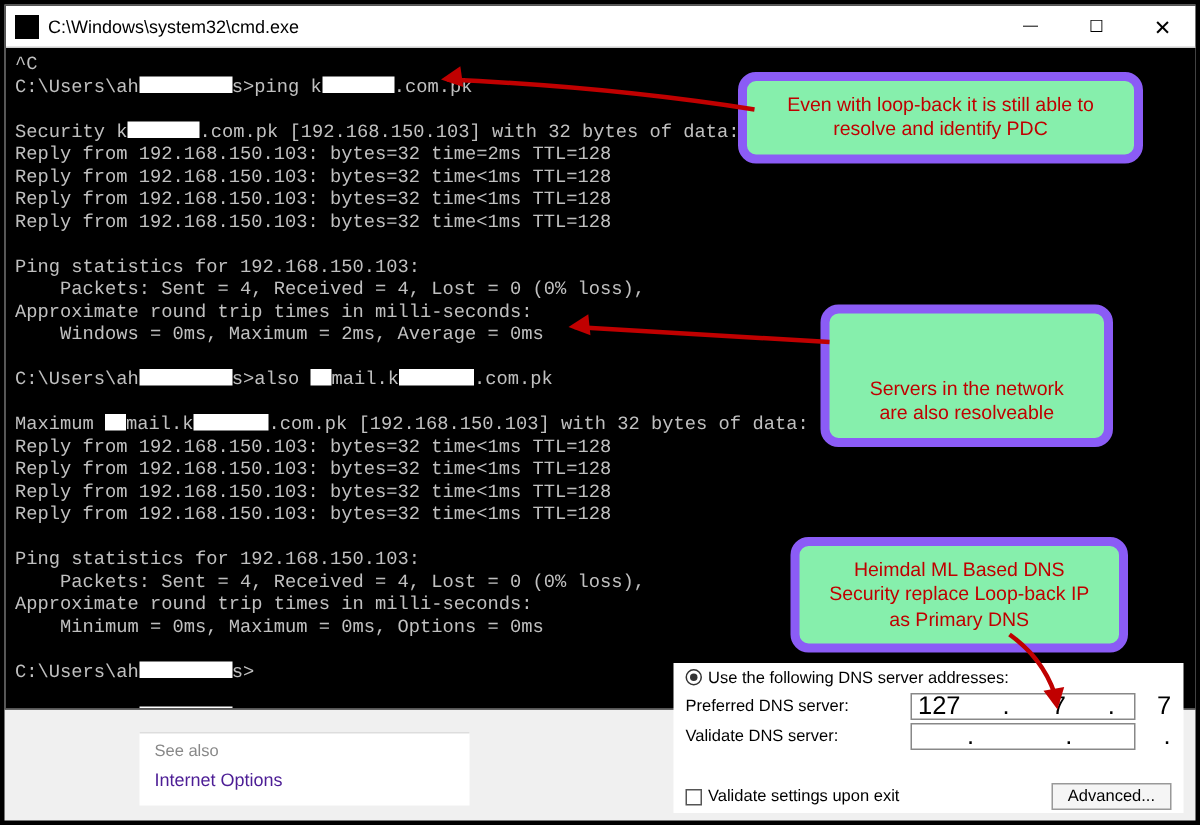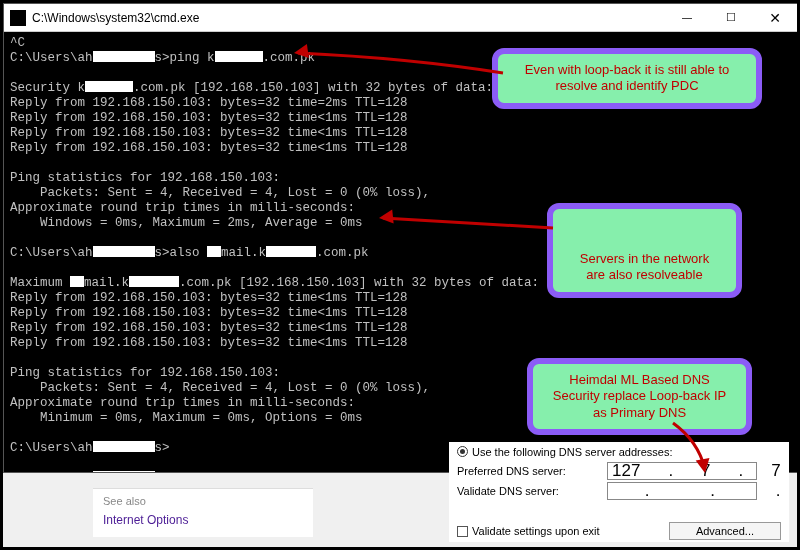--- a/index.html
+++ b/index.html
@@ -97,21 +97,21 @@
     border: 1px solid #888; width: 150px; height: 18px;
     display: flex; align-items: center; justify-content: space-between;
     font-size: 17px; padding: 0 4px;
     position: relative;
     gap: 28px;
   }
   .ip-field span.dot { color: #000; }
   .dns-bottom { display: flex; align-items: center; justify-content: space-between; margin-top: 22px;}
   .chk { width: 11px; height: 11px; border: 1px solid #555; display: inline-block; margin-right: 4px; vertical-align: middle;}
   .btn {
-    border: 1px solid #999; background: #f5f5f5; padding: 2px 26px; font-size: 11px;
+    border: 1px solid #999; background: #f5f5f5; padding: 2px 10px; font-size: 11px;
   }
 
   
   .seealso {
     position: absolute;
     left: 90px;
     bottom: 10px;
     width: 220px;
     font-size: 12px;
     color: #333;

